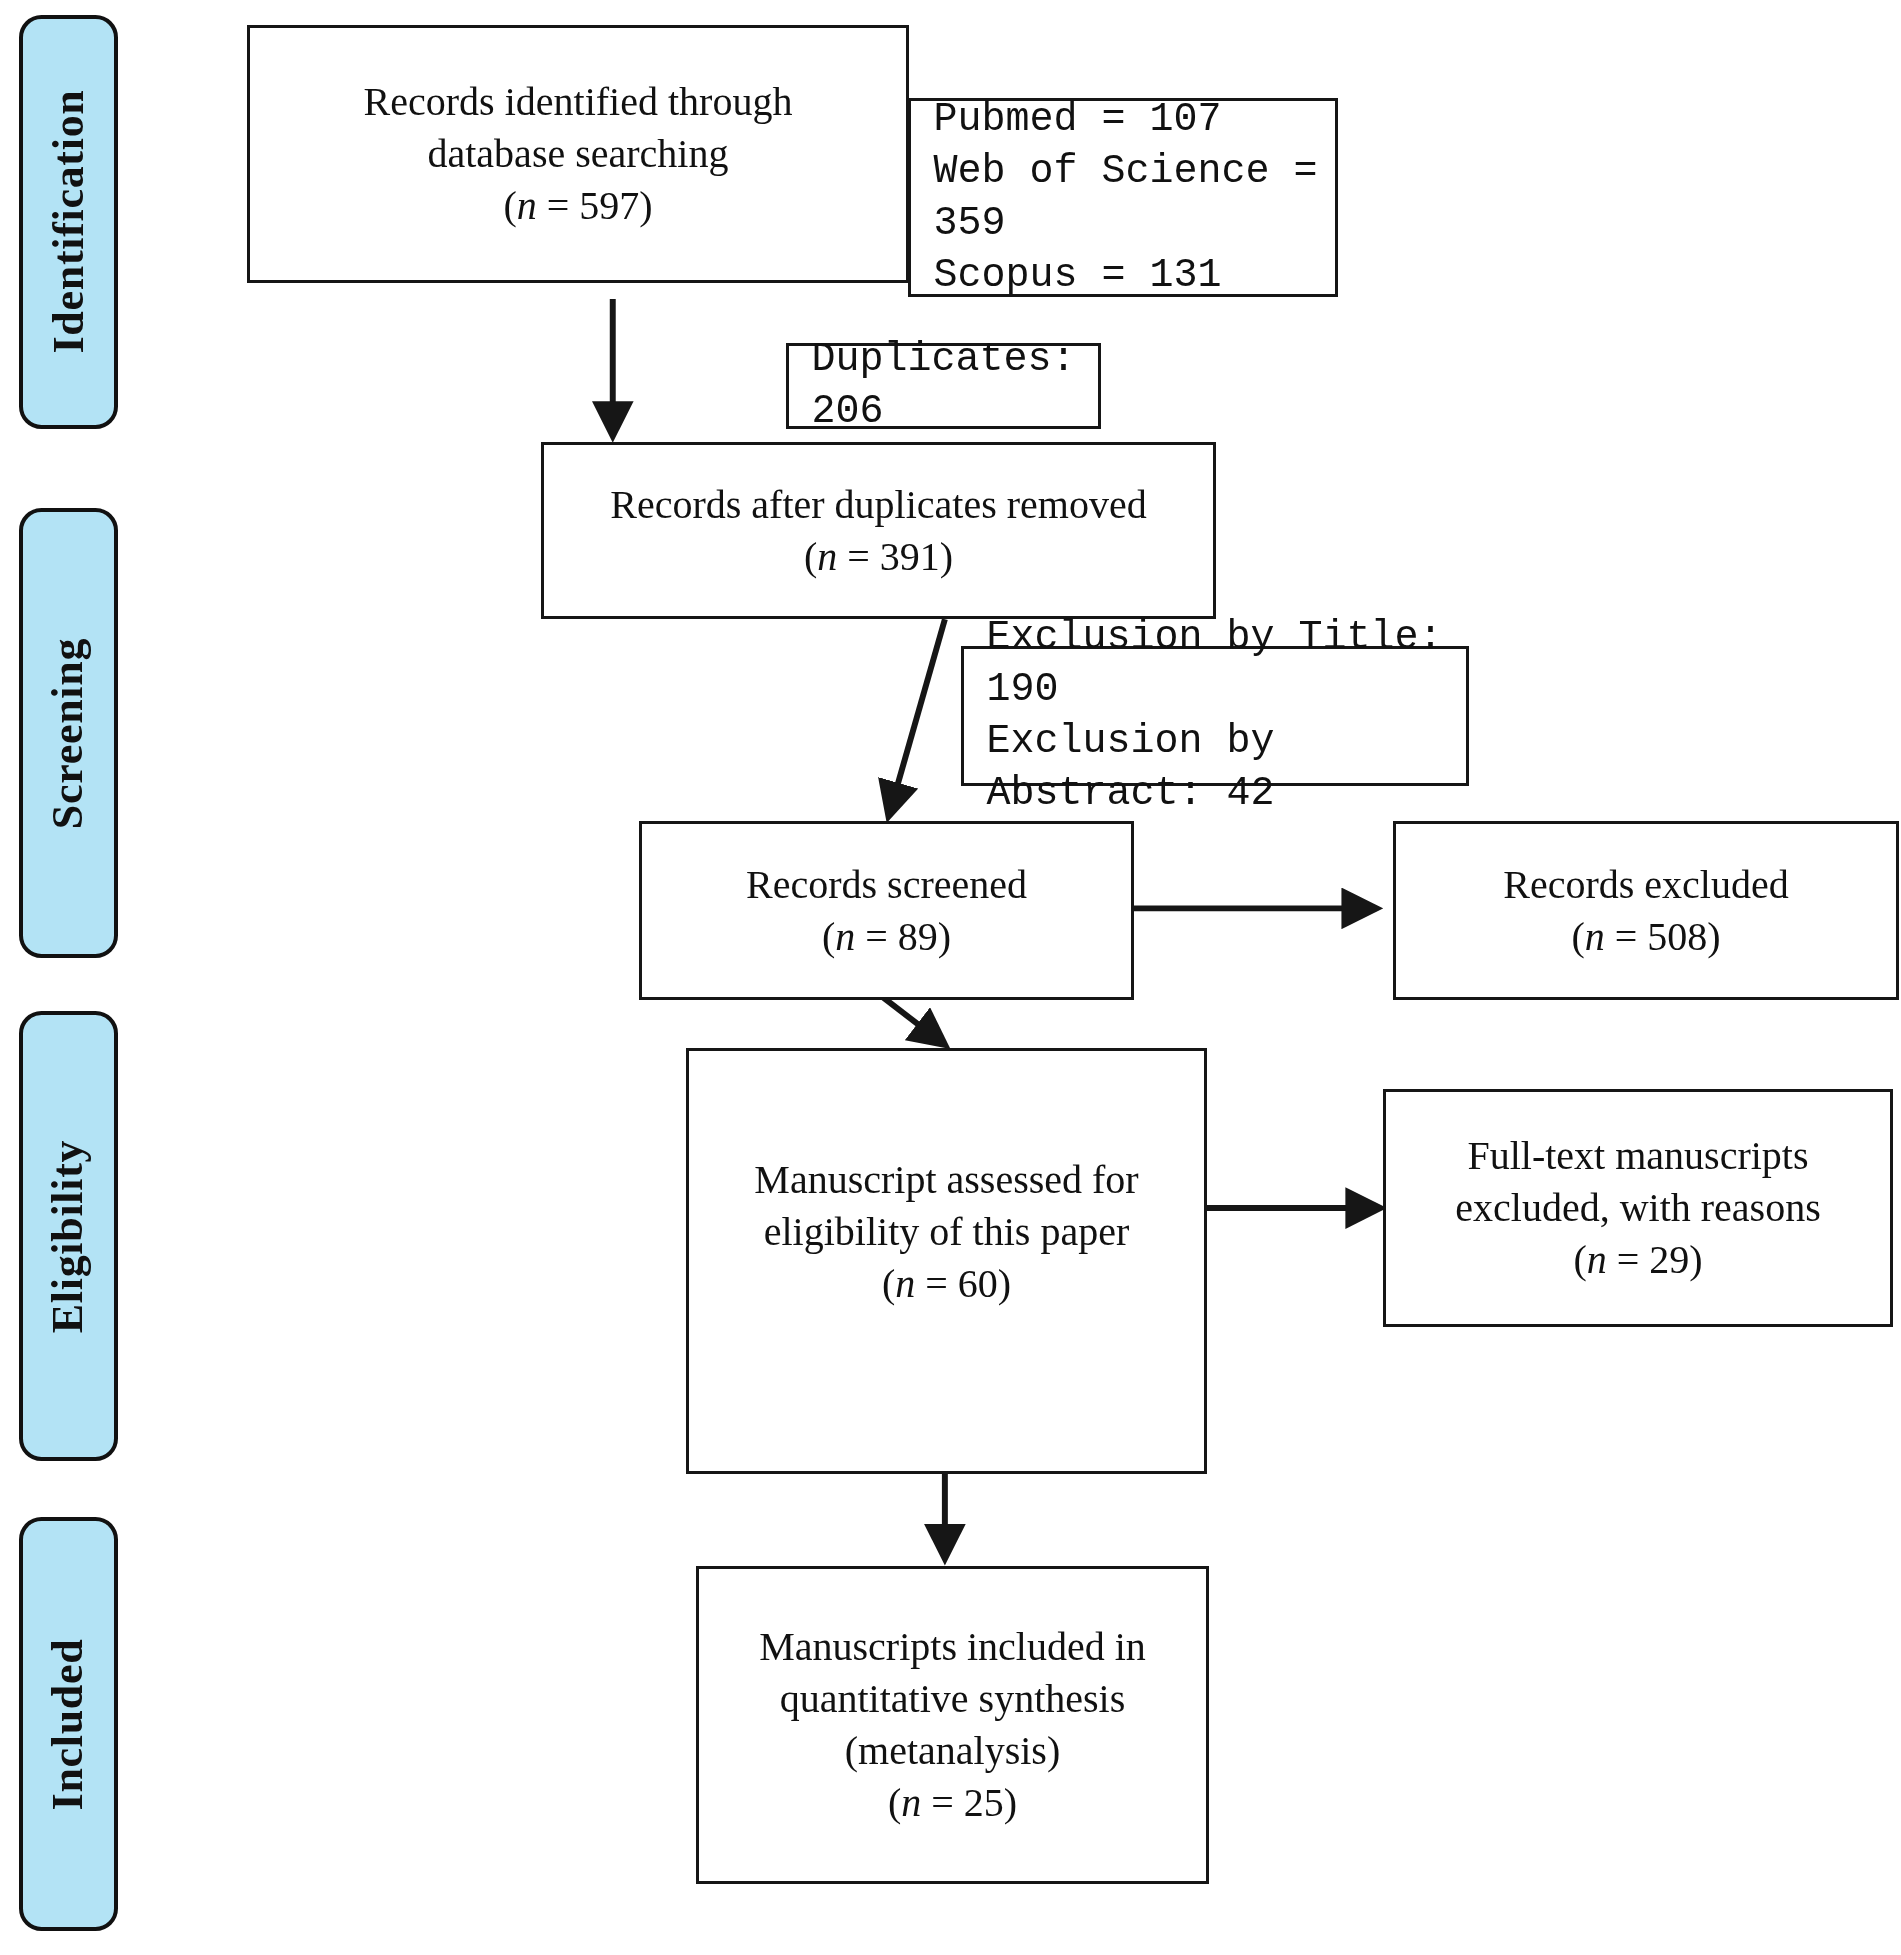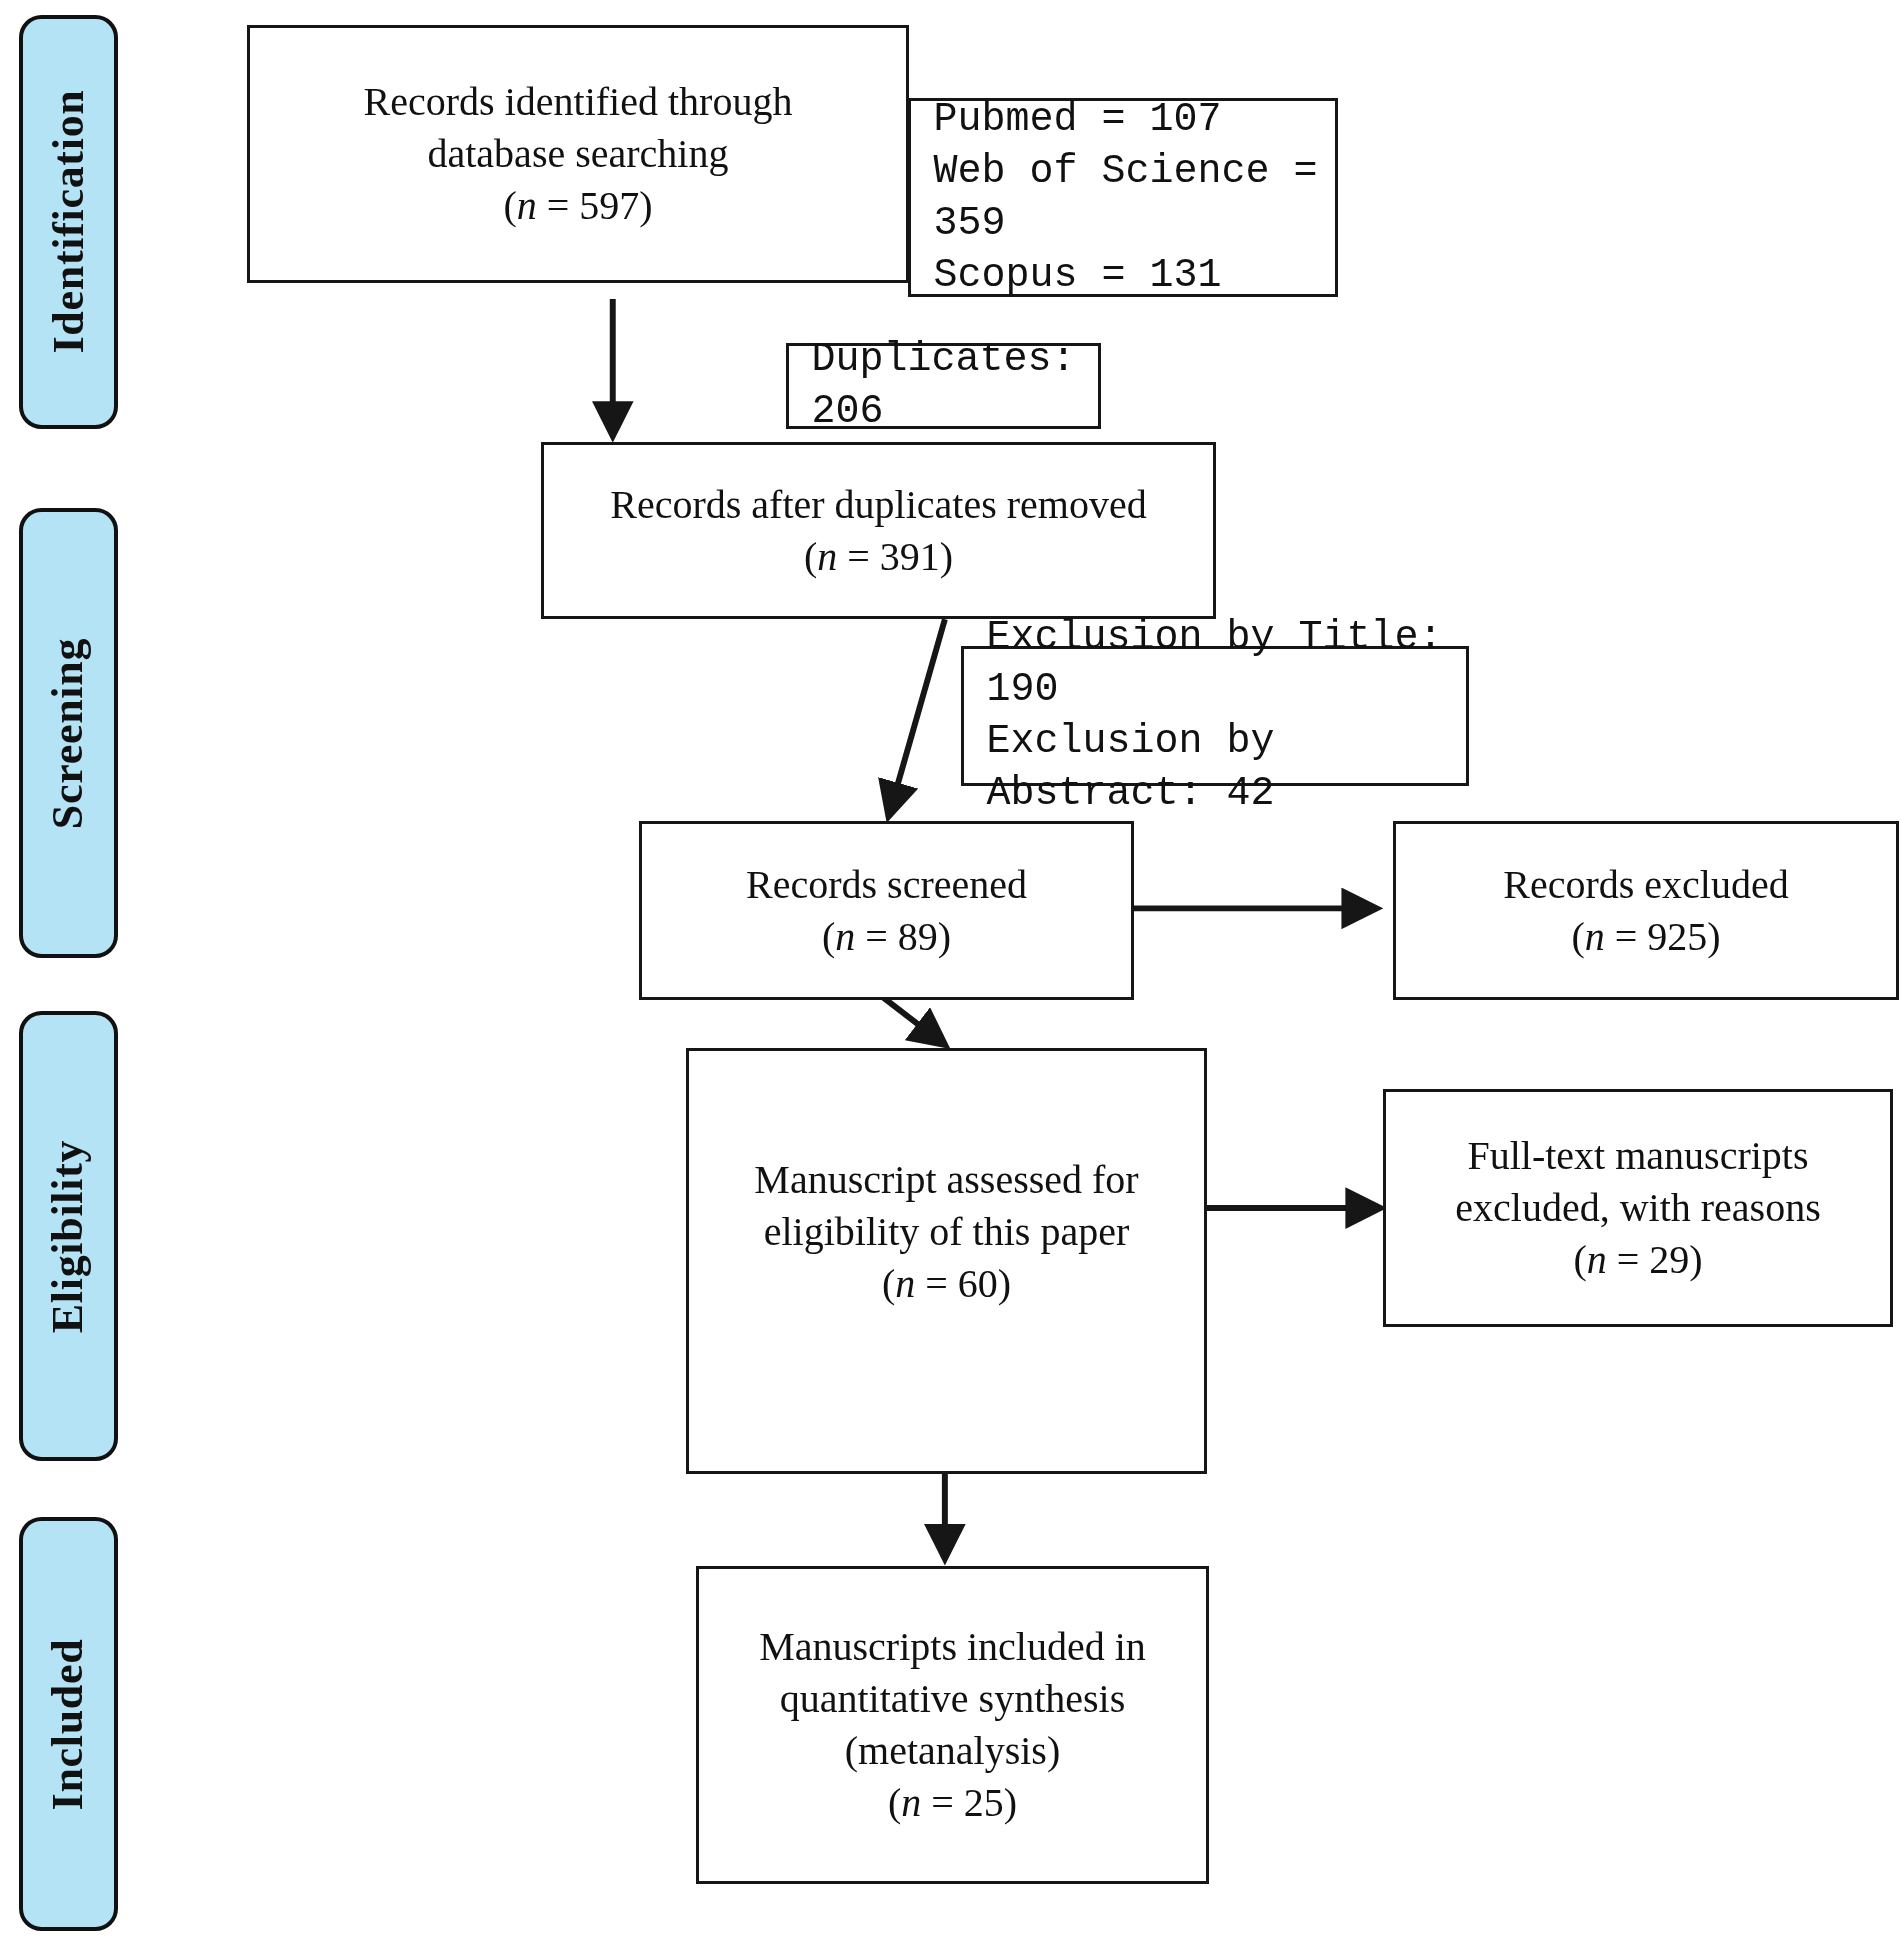--- a/index.html
+++ b/index.html
@@ -152,21 +152,21 @@
   <div class="node-box" style="left:639px; top:821px; width:495px; height:179px;">
     <div class="node-text">
       <div>Records screened</div>
       <div><span>(</span><span class="n-italic">n</span><span> = 89)</span></div>
     </div>
   </div>
 
   <div class="node-box" style="left:1380px; top:821px; width:506px; height:179px;margin-left:13px;">
     <div class="node-text">
       <div>Records excluded</div>
-      <div><span>(</span><span class="n-italic">n</span><span> = 925)</span></div>
+      <div><span>(</span><span class="n-italic">n</span><span> = 508)</span></div>
     </div>
   </div>
 
   <div class="node-box" style="left:686px; top:1048px; width:521px; height:426px;">
     <div class="node-text" style="margin-top:-58px;">
       <div>Manuscript assessed for</div>
       <div>eligibility of this paper</div>
       <div><span>(</span><span class="n-italic">n</span><span> = 60)</span></div>
     </div>
   </div>

